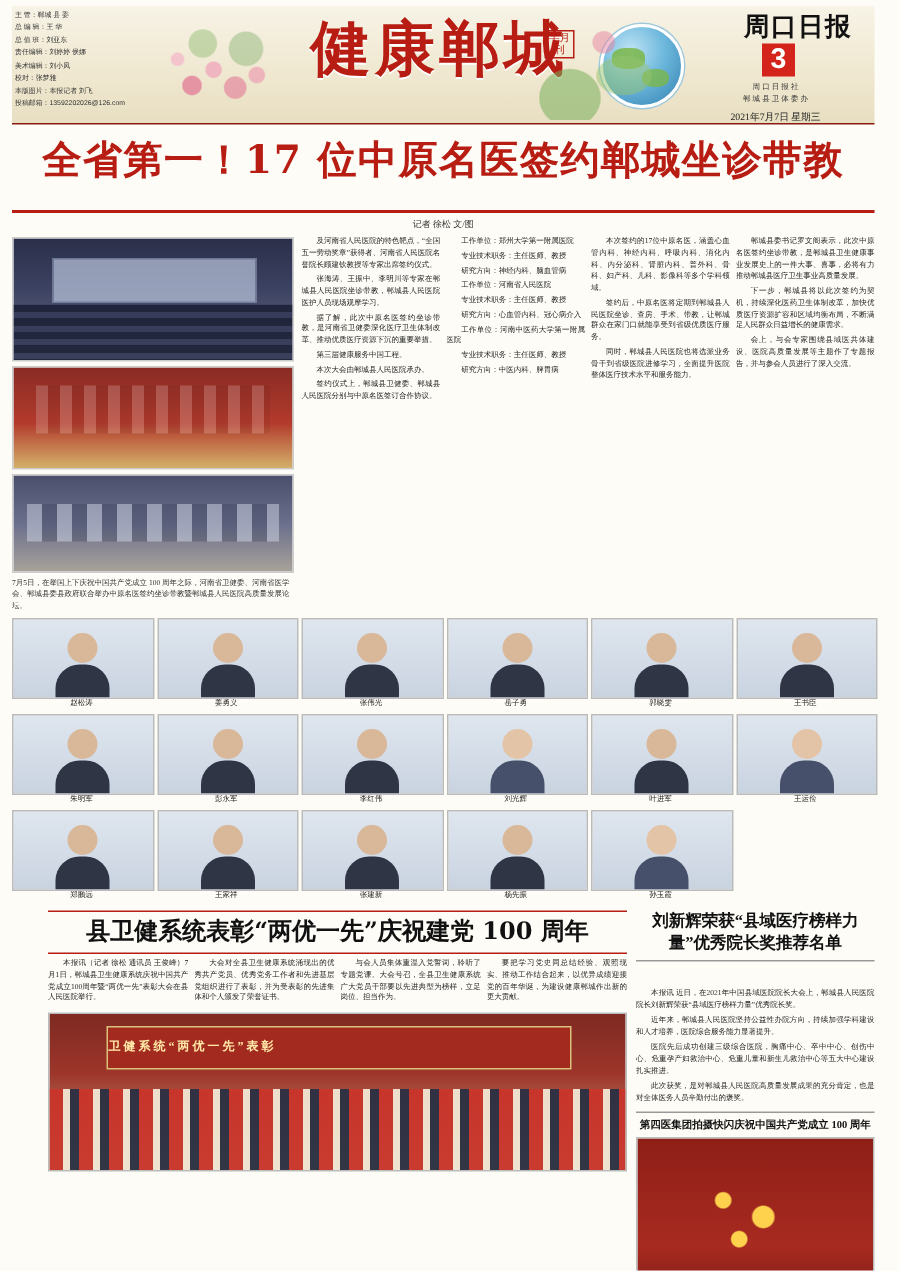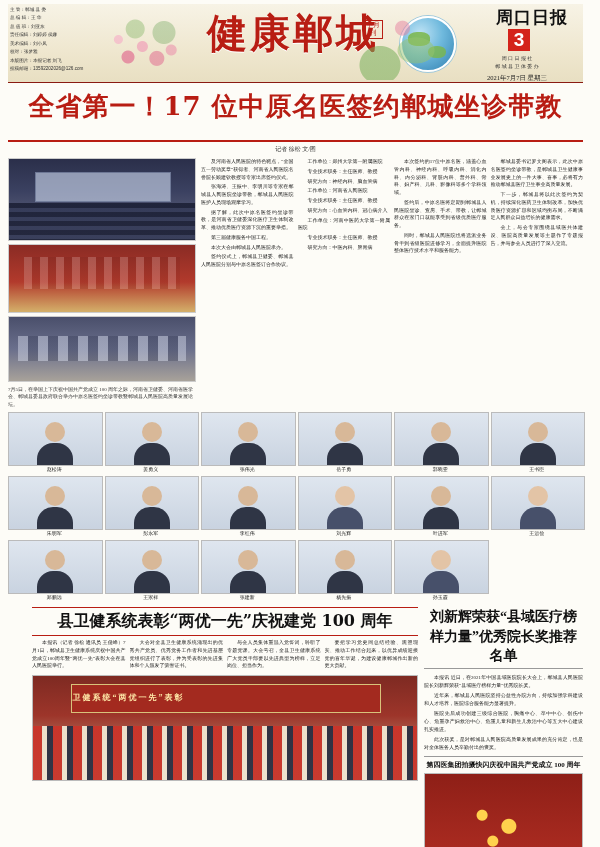--- a/index.html
+++ b/index.html
@@ -168,22 +168,22 @@
     position:absolute;left:10%;top:8%;width:80%;height:26%;
     background:#a32a1f;border:1px solid #d9c27a;color:#ffe9a8;
     font-size:8px;font-weight:bold;line-height:26px;letter-spacing:2px;
   }
   .lower-photo .crowd{
     position:absolute;left:0;bottom:0;width:100%;height:52%;
     background:repeating-linear-gradient(90deg,#c9342a 0 9px,#f0e6d2 9px 14px,#2a2f42 14px 20px);
     opacity:.95;
   }
   .right-head{
-    font-size:14px;font-weight:bold;color:#111;text-align:center;
-    border-bottom:1px solid #999;padding-bottom:2px;margin-bottom:5px;line-height:1.4;
+    font-size:11px;font-weight:bold;color:#111;text-align:center;
+    border-bottom:1px solid #999;padding-bottom:2px;margin-bottom:18px;line-height:1.4;
   }
   .right-body{font-size:5px;line-height:1.6;text-align:justify;color:#222;}
   .right-body p{margin:0 0 2px;text-indent:2em;}
   .right-sub{
     font-size:7px;font-weight:bold;text-align:center;color:#111;
     border-top:1px solid #999;padding-top:3px;margin-top:4px;margin-bottom:3px;
   }
   .right-photo{
     position:relative;height:120px;border:1px solid #bbb;overflow:hidden;
     background:linear-gradient(180deg,#8e1f17 0%,#a82a20 60%,#6b1611 100%);

